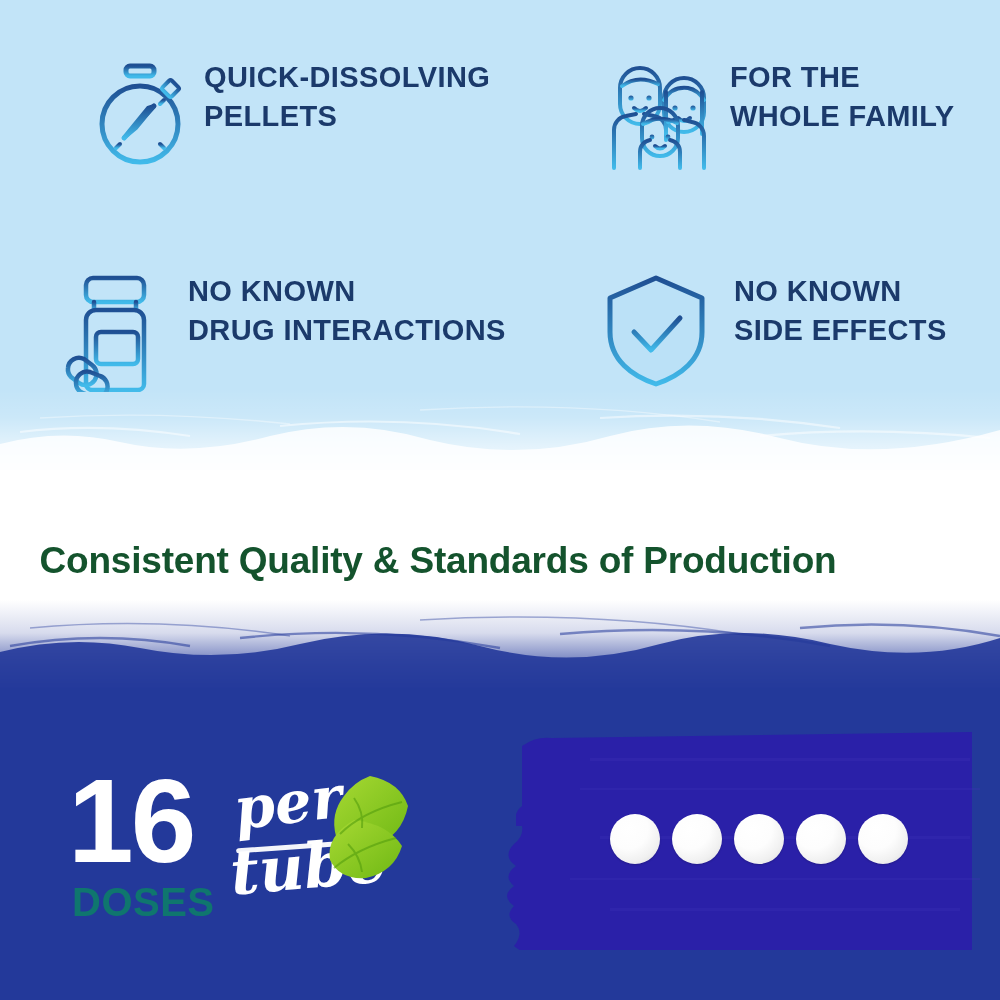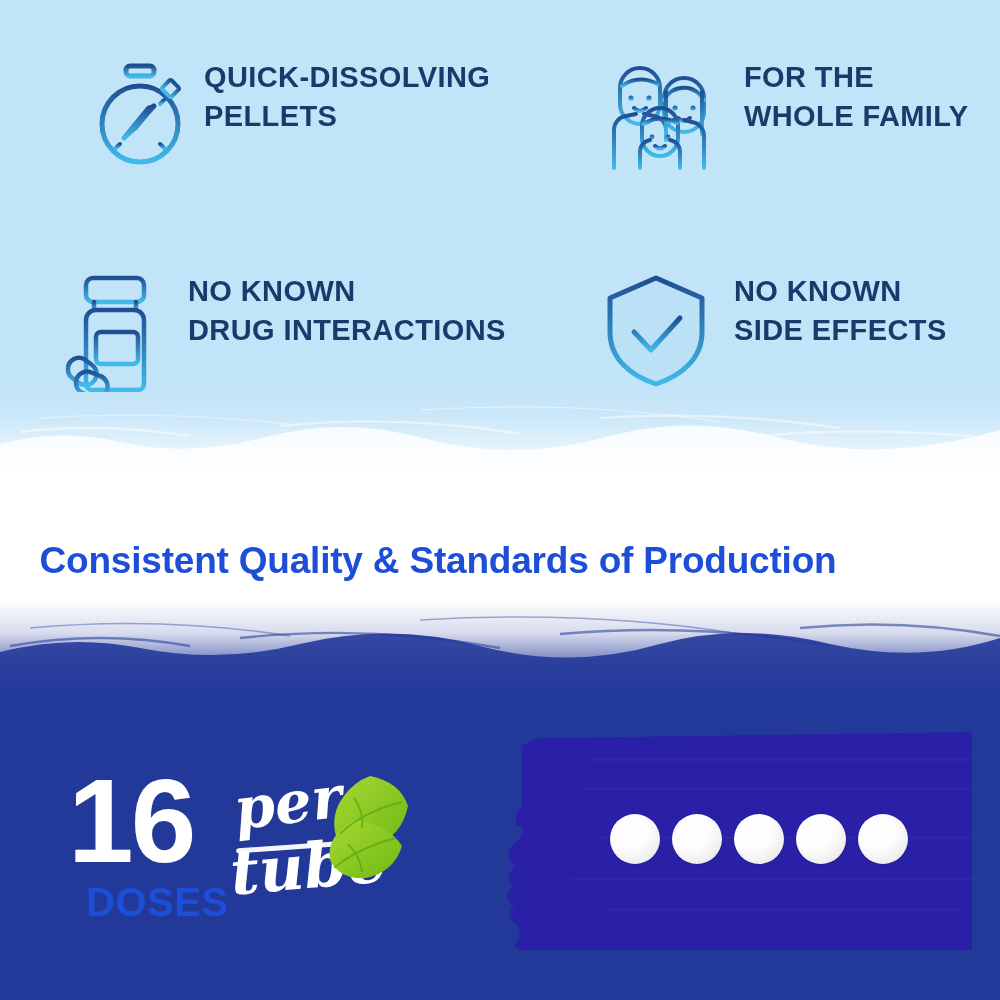--- a/index.html
+++ b/index.html
@@ -52,21 +52,21 @@
     white-space: pre-line;
     text-transform: uppercase;
   }
   
   .benefit-1 { left: 78px;  top: 58px;  }
   .benefit-2 { left: 600px; top: 58px;  }
   .benefit-3 { left: 62px;  top: 272px; }
   .benefit-4 { left: 604px; top: 272px; }
 
   .benefit-1 .btext { margin-left: 22px; }
-  .benefit-2 .btext { margin-left: 26px; }
+  .benefit-2 .btext { margin-left: 12px; }
   .benefit-3 .btext { margin-left: 22px; }
   .benefit-4 .btext { margin-left: 26px; }
 
   
   .brush-fade-top {
     position: absolute;
     left: 0; top: 388px;
     width: 1000px;
     height: 132px;
     pointer-events: none;
@@ -78,21 +78,21 @@
     left: 0; top: 500px;
     width: 1000px;
     height: 180px;
     background: #ffffff;
   }
   .quality-title {
     position: absolute;
     left: 0; top: 540px;
     width: 876px;
     text-align: center;
-    color: #1d4ed8;
+    color: #14532d;
     font-size: 37px;
     font-weight: bold;
     letter-spacing: -0.2px;
   }
 
   
   .brush-fade-bottom {
     position: absolute;
     left: 0; top: 600px;
     width: 1000px;
@@ -137,22 +137,22 @@
     position: absolute;
     left: 68px; top: 762px;
     color: #ffffff;
     font-size: 118px;
     font-weight: bold;
     letter-spacing: -3px;
     line-height: 1;
   }
   .dose-label {
     position: absolute;
-    left: 86px; top: 882px;
-    color: #1d4ed8;
+    left: 72px; top: 882px;
+    color: #0f766e;
     font-size: 40px;
     font-weight: bold;
     letter-spacing: 0.5px;
     line-height: 1;
   }
   .script-wrap {
     position: absolute;
     left: 228px; top: 772px;
     width: 180px;
     height: 150px;

